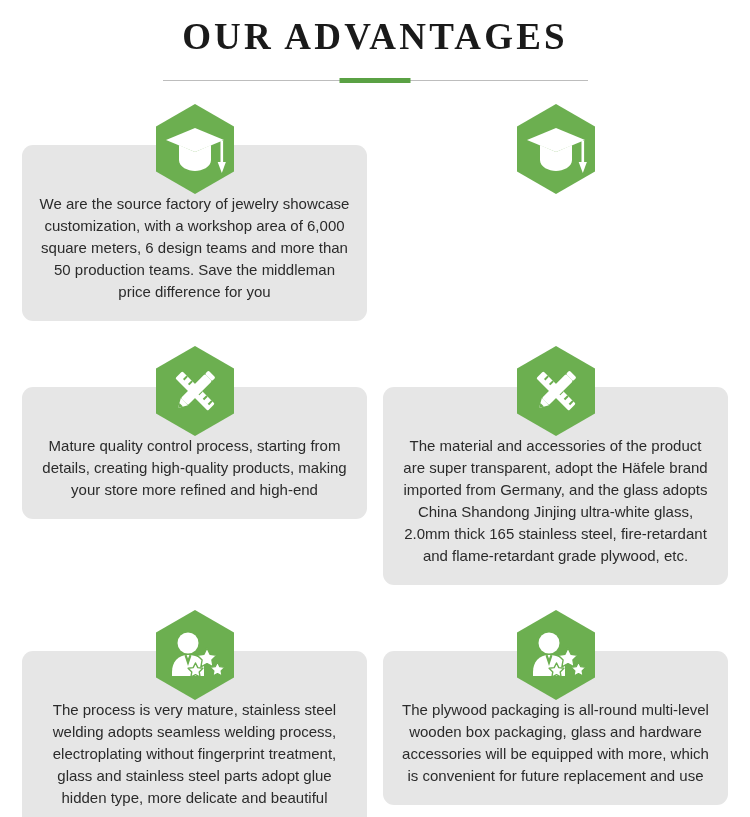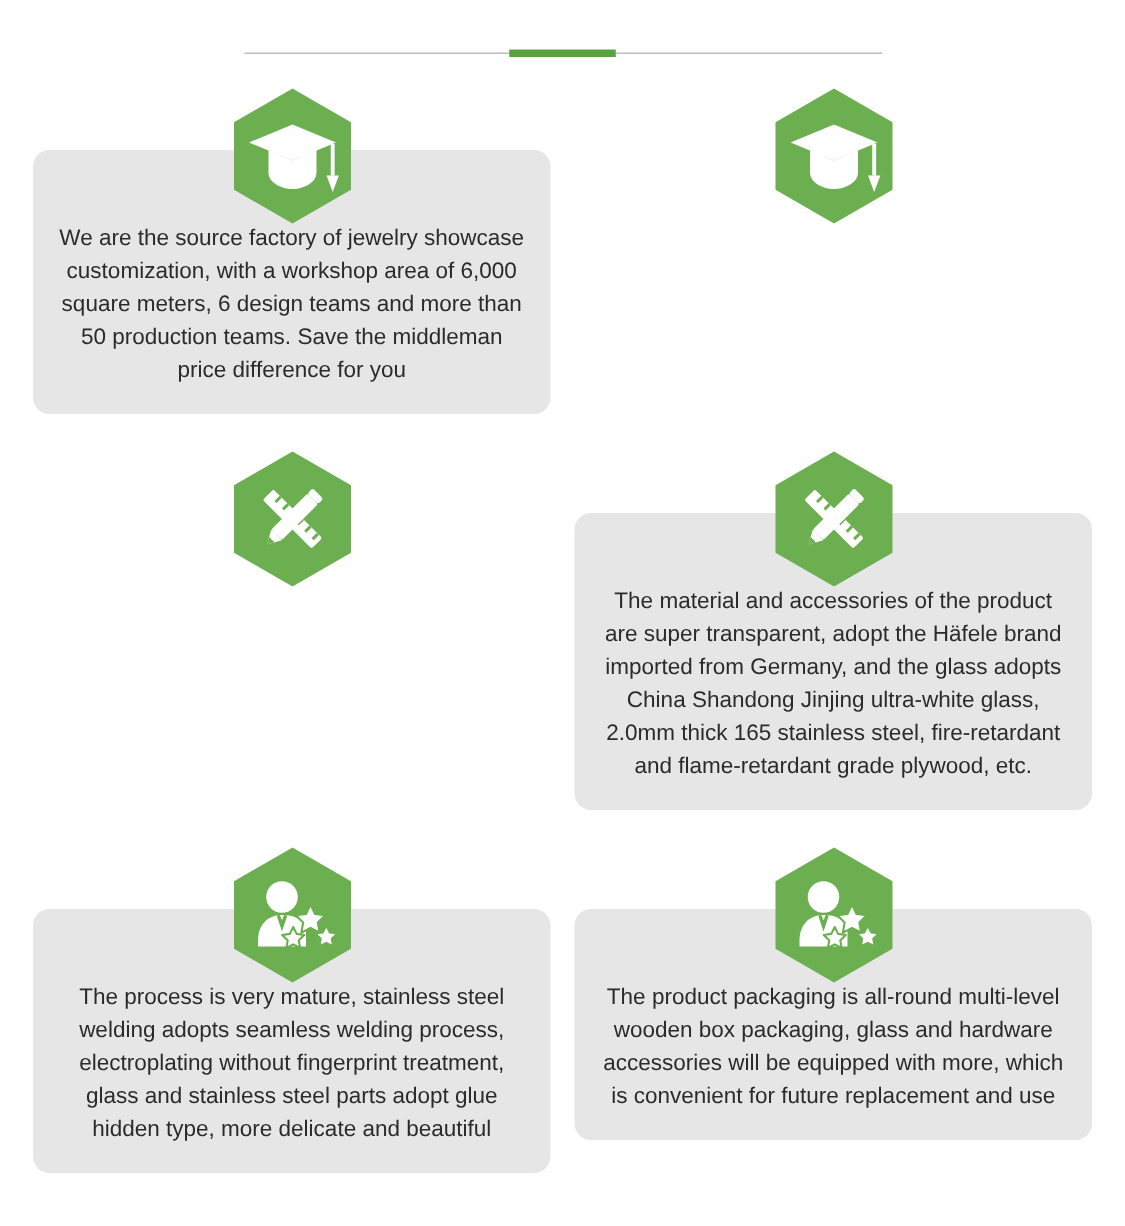--- a/index.html
+++ b/index.html
@@ -122,20 +122,21 @@
     width: 82px;
     height: 92px;
   }
 </style>
 </head>
 <body>
 
 <div class="page">
 
   <div class="header">
+    <h1 class="page-title">OUR ADVANTAGES</h1>
     <div class="divider">
       <div class="divider-line"></div>
       <div class="divider-accent"></div>
     </div>
   </div>
 
   <div class="grid">
 
     <div class="adv-card row-1">
       <div class="hex-wrap">
@@ -188,20 +189,23 @@
 
             <g transform="rotate(-45 41 46)">
               <rect x="26" y="41" width="34" height="10" rx="1.5"></rect>
               <polygon points="26,41 26,51 17,46"></polygon>
               <polygon points="21.5,43.5 21.5,48.5 17,46" fill="#6CAF50"></polygon>
               <rect x="60" y="41" width="5" height="10" rx="1.5"></rect>
             </g>
           </g>
         </svg>
       </div>
+      <div class="card-body">
+        <p class="card-text">Mature quality control process, starting from details, creating high-quality products, making your store more refined and high-end</p>
+      </div>
     </div>
 
     <div class="adv-card row-2">
       <div class="hex-wrap">
         <svg viewBox="0 0 82 92" xmlns="http://www.w3.org/2000/svg">
           <polygon points="41,1 80,23.5 80,68.5 41,91 2,68.5 2,23.5" fill="#6CAF50"></polygon>
           <g fill="#FFFFFF">
             <g transform="rotate(45 41 46)">
               <rect x="18" y="41" width="46" height="10" rx="1.5"></rect>
             </g>
@@ -262,18 +266,18 @@
             <path d="M30.5 46.5 L34 57 L37.5 46.5 L35.5 45.8 L34 49.5 L32.5 45.8 Z"></path>
           </g>
           <g fill="#FFFFFF" stroke="#6CAF50" stroke-width="1.4" stroke-linejoin="round">
             <polygon points="53,39 56,45.3 62.8,46.2 57.9,51 59.1,57.8 53,54.6 46.9,57.8 48.1,51 43.2,46.2 50,45.3"></polygon>
             <polygon points="41.5,54 43.8,58.6 48.9,59.3 45.2,62.9 46.1,68 41.5,65.6 36.9,68 37.8,62.9 34.1,59.3 39.2,58.6"></polygon>
             <polygon points="63.5,53 65.8,57.6 70.9,58.3 67.2,61.9 68.1,67 63.5,64.6 58.9,67 59.8,61.9 56.1,58.3 61.2,57.6"></polygon>
           </g>
         </svg>
       </div>
       <div class="card-body">
-        <p class="card-text">The product packaging is all-round multi-level wooden box packaging, glass and hardware accessories will be equipped with more, which is convenient for future replacement and use</p>
+        <p class="card-text">The plywood packaging is all-round multi-level wooden box packaging, glass and hardware accessories will be equipped with more, which is convenient for future replacement and use</p>
       </div>
     </div>
 
   </div>
 </div>
 
 </body></html>

